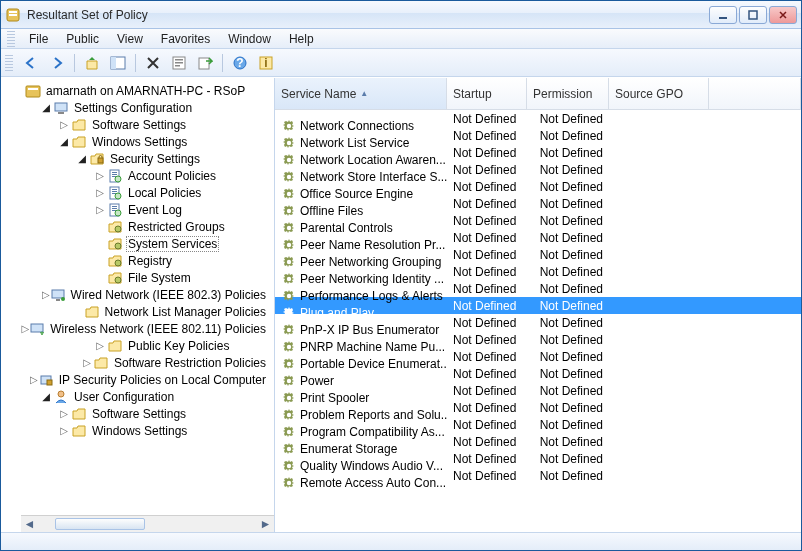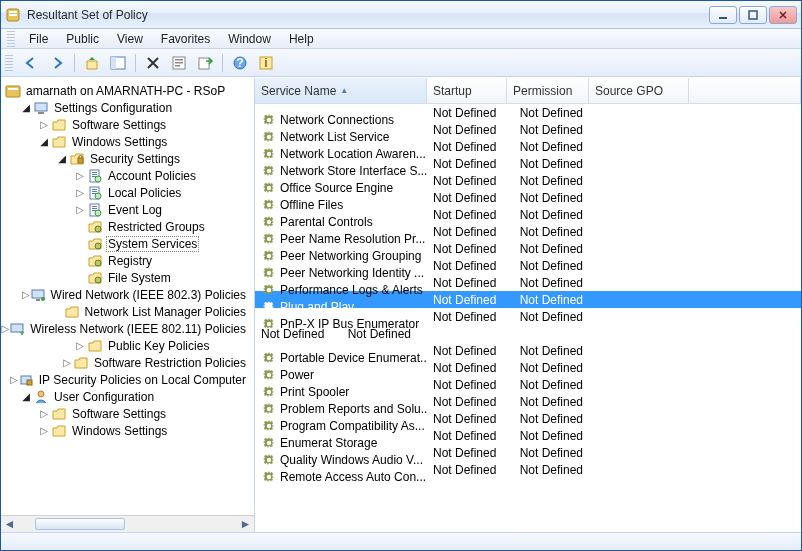--- a/index.html
+++ b/index.html
@@ -18,39 +18,39 @@
 .menubar .mitem { padding: 10px 8px; color: #222; cursor: default; }
 .menubar .gripper { width:8px; height:16px; margin-right:4px; background:repeating-linear-gradient(to bottom,#b8c8df 0 1px,transparent 1px 3px);}
 
 
 .toolbar { height: 28px; background: linear-gradient(to bottom,#f6f9fe,#e4edf9); border-bottom: 1px solid #c5d6ec; display: flex; align-items: center; padding: 0 4px; gap: 2px; }
 .toolbar .tbtn { width: 24px; height: 22px; display:flex;align-items:center;justify-content:center; border:1px solid transparent; border-radius:2px; }
 .toolbar .sep { width:1px; height:18px; background:#b8c8df; margin:0 3px; }
 .toolbar .gripper { width:8px; height:16px; margin-right:4px; background:repeating-linear-gradient(to bottom,#b8c8df 0 1px,transparent 1px 3px);}
 
 
-.main { flex:1; display:flex; min-height:0; border-top:1px solid #fff;}
+.main { flex:1; display:flex; min-height:0; border-top:1px solid #fff;padding-left:20px;}
 .tree-pane { width: 254px; border-right:1px solid #c5d6ec; overflow:hidden; display:flex;flex-direction:column;}
 .tree { flex:1; overflow:auto; padding: 4px 0; white-space:nowrap;}
 .tree-hscroll { height:17px; background:#f0f0f0; border-top:1px solid #d0d0d0; display:flex; align-items:center;}
 .tree-hscroll .thumb{ width:90px;height:12px;background:linear-gradient(to bottom,#fdfdfd,#d8e4f2);border:1px solid #a9c3e6;border-radius:2px;margin-left:17px;}
 .tree-hscroll .arr{width:17px;height:15px;display:flex;align-items:center;justify-content:center;color:#536a8b;}
 .tree-hscroll .arr.right{margin-left:auto;}
 
 .tnode { display:flex; align-items:center; height:17px; padding-right:6px; cursor:default;}
 .tnode .twisty { width:14px; text-align:center; color:#6b6b6b; font-size:10px;}
 .tnode .twisty.open { color:#222; }
 .tnode .ticon { width:16px; height:16px; margin-right:3px; display:inline-flex;align-items:center;justify-content:center;}
 .tnode .tlabel { padding:0 2px; }
 .tnode.selected .tlabel { background:#fff; border:1px dotted #888; padding:0 1px;}
 .tspacer{display:inline-block;}
 
 
 .list-pane { flex:1; display:flex; flex-direction:column; overflow:hidden;}
-.list-header { height:26px; display:flex; border-bottom:1px solid #d6dde7; background:linear-gradient(to bottom,#fff,#f1f5fb);}
+.list-header { height:32px; display:flex; border-bottom:1px solid #d6dde7; background:linear-gradient(to bottom,#fff,#f1f5fb);}
 .list-header .col { border-right:1px solid #d6dde7; padding:3px 6px; display:flex; align-items:center; color:#333; position:relative;}
 .list-header .col.sorted { background:linear-gradient(to bottom,#eaf2fc,#d9e7f8);}
 .list-header .sort-arrow{margin-left:4px;font-size:8px;color:#5a7cab;}
 .list-body { flex:1; overflow-y:auto; overflow-x:hidden;}
 .row { display:flex; height:17px; align-items:center; }
 .row .cell { padding:0 6px; overflow:hidden; text-overflow:ellipsis; white-space:nowrap;}
 .row .cell.first { display:flex; align-items:center; gap:3px;margin-top:15px;}
 .row.selected { background:#3399ff; color:#fff; }
 .row.selected .gear-icon path.gear{fill:#fff;}
 .col-name{width:172px;} .col-startup{width:80px;} .col-perm{width:82px;text-align:right;} .col-gpo{width:100px;}
@@ -603,20 +603,29 @@
                 <circle cx="8" cy="8" r="2.2" fill="#fff"></circle>
               </svg>
             </span>
             <span>PnP-X IP Bus Enumerator</span>
           </div>
           <div class="cell col-startup">Not Defined</div>
           <div class="cell col-perm">Not Defined</div>
           <div class="cell col-gpo"></div>
         </div>
         <div class="row">
+          <div class="cell first col-name">
+            <span class="gear-icon">
+              <svg width="16" height="16">
+                <path class="gear" d="M8 2 l1 2 2-1 1 2-1 2 2 1-2 1 1 2-2 1-2-1-1 2-1-2-2 1-1-2 1-2-2-1 2-1-1-2 2-1 2 1z"></path>
+                <circle cx="8" cy="8" r="2.2" fill="#fff"></circle>
+              </svg>
+            </span>
+            <span>PNRP Machine Name Pu...</span>
+          </div>
           <div class="cell col-startup">Not Defined</div>
           <div class="cell col-perm">Not Defined</div>
           <div class="cell col-gpo"></div>
         </div>
         <div class="row">
           <div class="cell first col-name">
             <span class="gear-icon">
               <svg width="16" height="16">
                 <path class="gear" d="M8 2 l1 2 2-1 1 2-1 2 2 1-2 1 1 2-2 1-2-1-1 2-1-2-2 1-1-2 1-2-2-1 2-1-1-2 2-1 2 1z"></path>
                 <circle cx="8" cy="8" r="2.2" fill="#fff"></circle>

